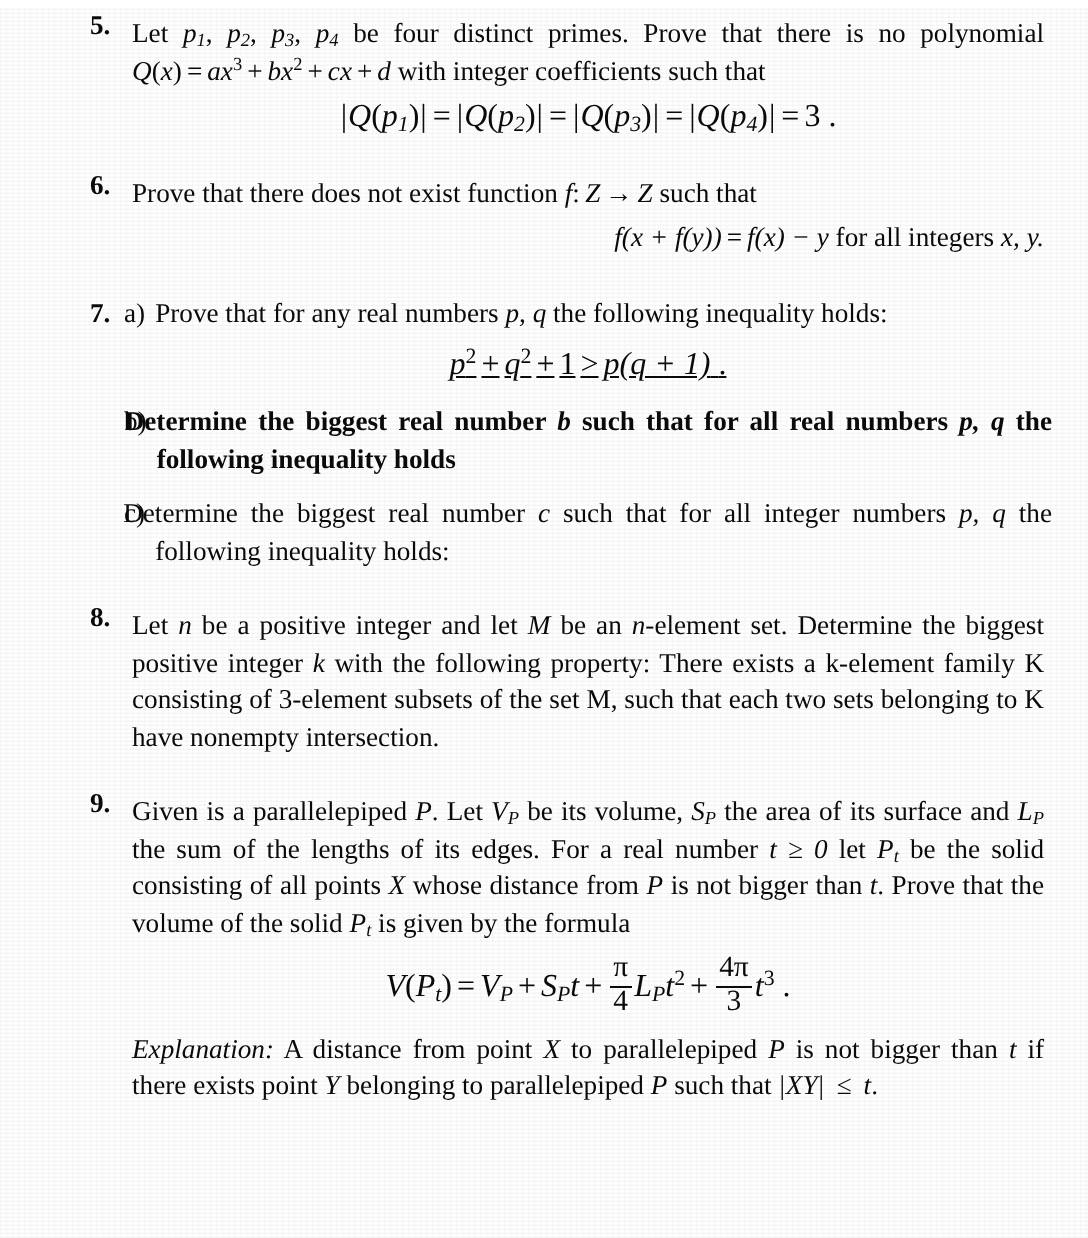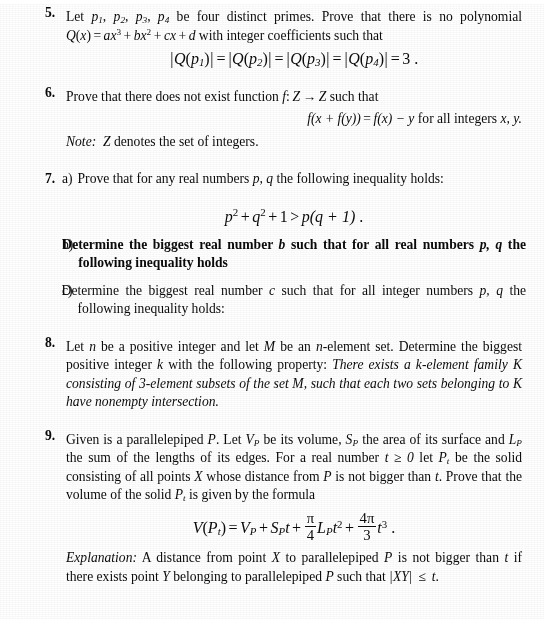--- a/index.html
+++ b/index.html
@@ -89,21 +89,20 @@
     font-size: 0.68em;
     vertical-align: 0.52em;
     line-height: 0;
   }
   sub {
     font-size: 0.68em;
     vertical-align: -0.22em;
     line-height: 0;
   }
   .em {
-    font-style: italic;
   }
   .frac {
     display: inline-block;
     vertical-align: -0.48em;
     text-align: center;
     font-size: 0.92em;
     line-height: 1.04;
     margin: 0 1px;
   }
   .frac .num {
@@ -154,37 +153,36 @@
     </div>
   </div>
 
   <div class="gap-md"></div>
 
   <div class="problem">
     <div class="pnum">6.</div>
     <div class="pbody">
       <p class="ptext" style="text-align:left;"><span>Prove that there does not exist function </span><i class="mi">f</i><span class="mn">: </span><i class="mi">Z</i><span class="op">→</span><i class="mi">Z</i><span> such that</span></p>
       <p class="ptext" style="text-align:right;"><i class="mi">f(x + f(y))</i><span class="op">=</span><i class="mi">f(x) − y</i><span> for all integers </span><i class="mi">x, y.</i></p>
-      <p class="ptext" style="text-align:left;"><span class="note-label">Note:</span>&nbsp; <i class="mi">Z</i><span> denotes the set of integers.</span></p>
     </div>
   </div>
 
   <div class="gap-lg"></div>
 
   <div class="problem">
     <div class="pnum">7.</div>
     <div class="pbody">
 
       <div class="sub" style="margin-top:0;">
         <div class="slab">a)</div>
         <div class="sbody">
           <span>Prove that for any real numbers </span><i class="mi">p, q</i><span> the following inequality holds:</span>
         </div>
       </div>
-      <div class="eq" style="margin-top:18px;">
+      <div class="eq" style="margin-top:7px;text-decoration:underline;">
         <i class="mi">p</i><sup>2</sup><span class="op">+</span><i class="mi">q</i><sup>2</sup><span class="op">+</span><span class="mn">1</span><span class="op">&gt;</span><i class="mi">p(q + 1)</i><span class="mn">&nbsp;</span><span class="mn">.</span>
       </div>
 
       <div class="sub" style="margin-top:9px;">
         <div class="slab">b)</div>
         <div class="sbody" style="margin-left:-16px; padding-left:16px; text-indent:-16px;font-weight:bold;">
           <span style="padding-left:0"></span><span>Determine the biggest real number </span><i class="mi">b</i><span> such that for all real numbers </span><i class="mi">p, q</i><span> the following inequality holds</span>
         </div>
       </div>
 

